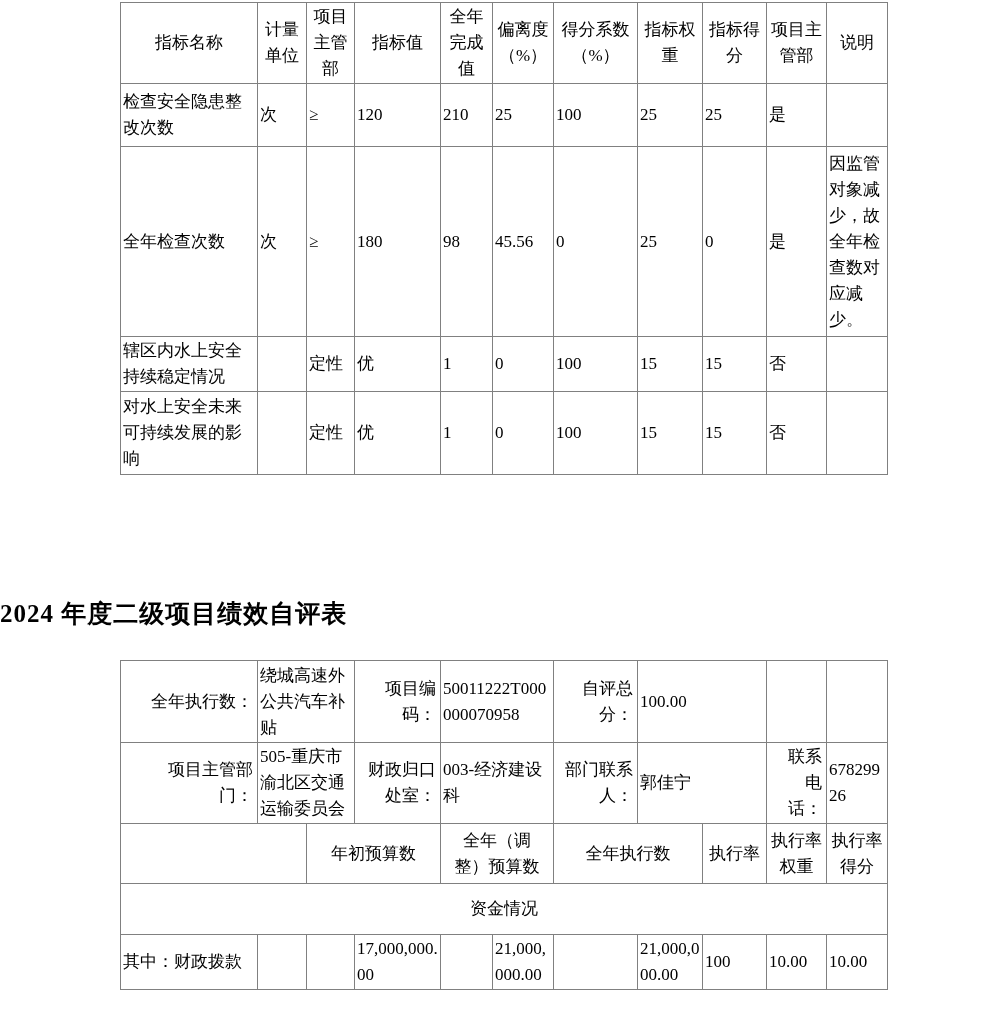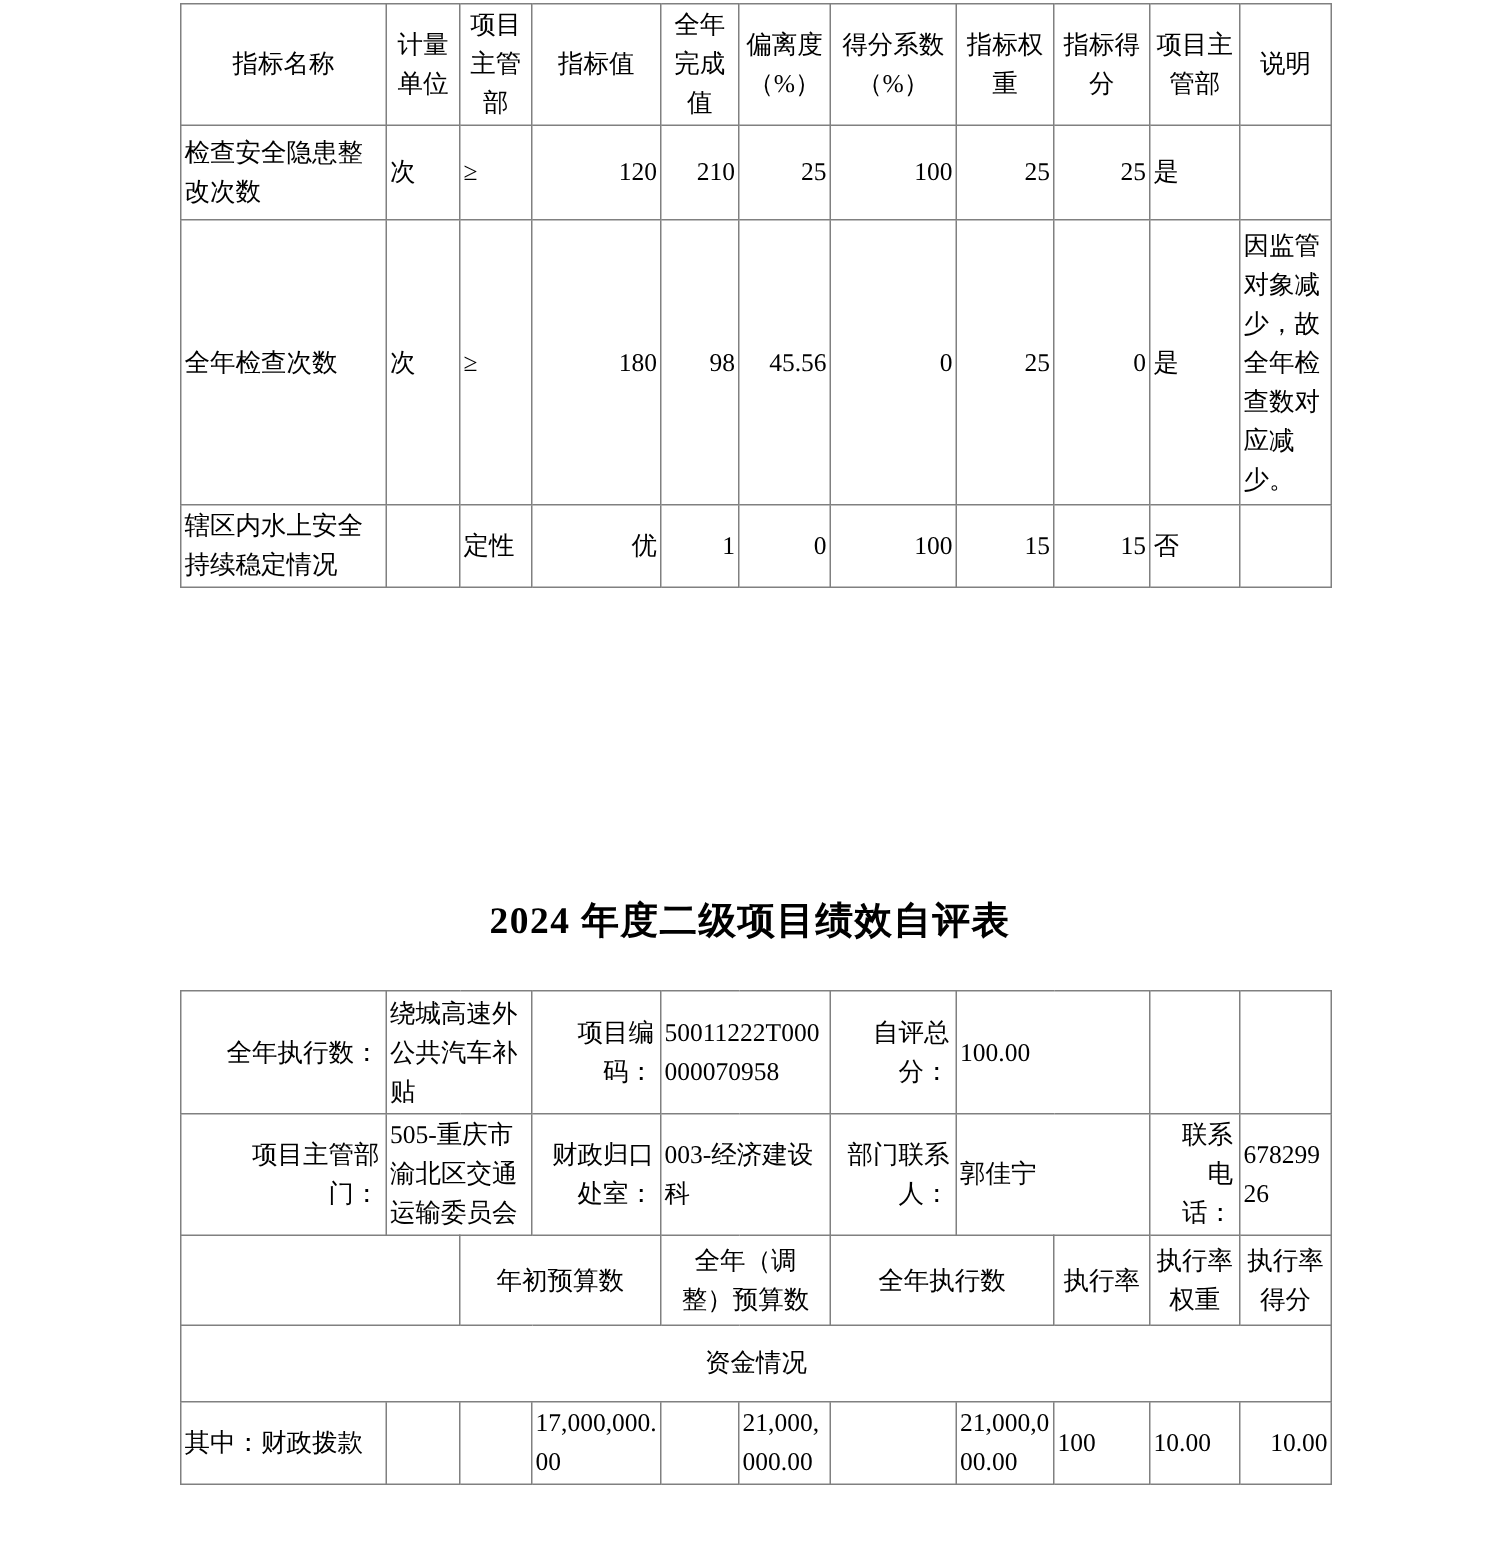--- a/index.html
+++ b/index.html
@@ -26,30 +26,29 @@
     border: 1px solid #808080;
     font-size: 17px;
     line-height: 26px;
     vertical-align: middle;
     padding: 1px 2px;
     overflow: hidden;
     word-wrap: break-word;
   }
   .ctr { text-align: center; }
   .txt { text-align: left; }
-  .num { text-align: right; padding-right: 2px; }
+  .num { text-align: left; padding-right: 2px; }
   .lbl { text-align: right; padding-right: 4px; white-space: pre-line; }
   .val { text-align: left; word-break: break-all; }
   .pre { white-space: pre-line; }
 
   .title {
     position: absolute;
     top: 597px; left: 0;
     width: 1000px;
-    text-align: center;
     font-size: 25px;
     font-weight: bold;
     letter-spacing: 1px;
   }
 </style>
 </head>
 <body>
 
 <div class="page">
 
@@ -113,20 +112,33 @@
       <td class="txt">定性</td>
       <td class="num">优</td>
       <td class="num">1</td>
       <td class="num">0</td>
       <td class="num">100</td>
       <td class="num">15</td>
       <td class="num">15</td>
       <td class="txt">否</td>
       <td class="txt"></td>
     </tr>
+    <tr style="height:83px">
+      <td class="txt">对水上安全未来可持续发展的影响</td>
+      <td class="txt"></td>
+      <td class="txt">定性</td>
+      <td class="num">优</td>
+      <td class="num">1</td>
+      <td class="num">0</td>
+      <td class="num">100</td>
+      <td class="num">15</td>
+      <td class="num">15</td>
+      <td class="txt">否</td>
+      <td class="txt"></td>
+    </tr>
   </tbody>
     </table>
 
   <div class="title">2024 年度二级项目绩效自评表</div>
 
   <table class="tbl bottom-tbl">
     <colgroup>
       <col style="width:137px">
         <col style="width:49px">
         <col style="width:48px">

